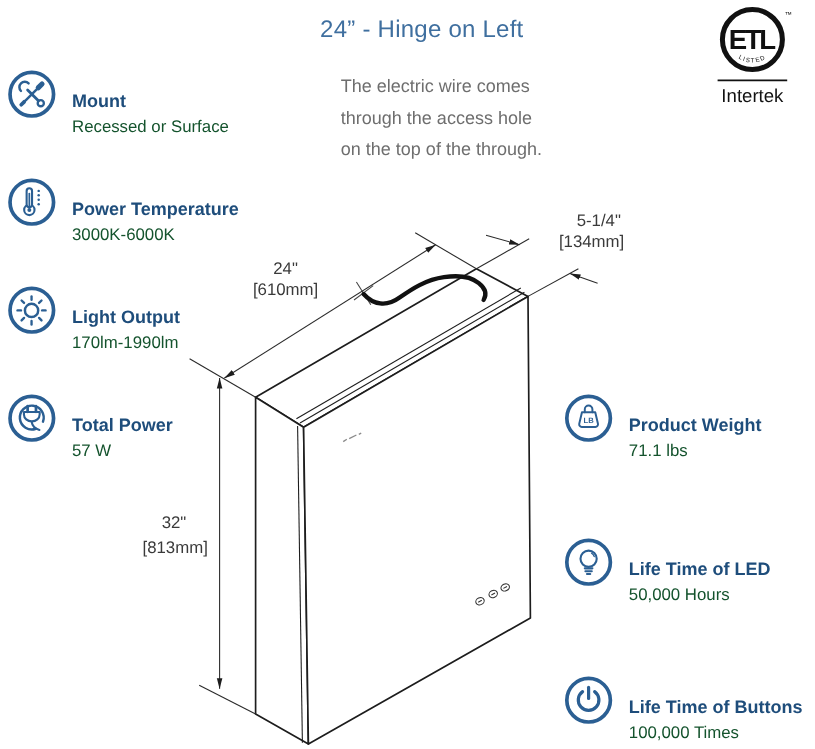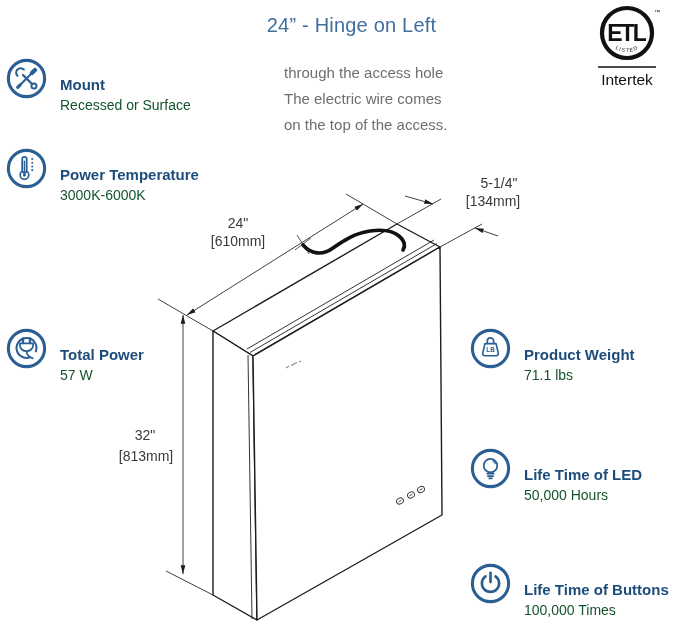--- a/index.html
+++ b/index.html
@@ -37,23 +37,23 @@
       <text font-size="5.2" letter-spacing="1.1" fill="#111">
         <textPath href="#listArc" startOffset="50%" text-anchor="middle">LISTED</textPath>
       </text>
       <text x="57" y="9" font-size="6" fill="#111">™</text>
       <line x1="1" y1="62" x2="59" y2="62" stroke="#111" stroke-width="1.6"></line>
       <text x="30" y="80" text-anchor="middle" font-size="15.5" fill="#111">Intertek</text>
     </svg>
   </div>
 
   <div class="note">
+    <div>The electric wire comes</div>
     <div>through the access hole</div>
-    <div>The electric wire comes</div>
-    <div>on the top of the access.</div>
+    <div>on the top of the through.</div>
   </div>
 
   <div class="feat" style="left:6px;top:58px">
     <svg width="41" height="41" viewBox="0 0 40 40">
       <circle cx="20" cy="20" r="17.7" fill="#fff" stroke="#2b5f93" stroke-width="3"></circle>
       <g class="icg">
         <path d="M 11.2,17.4 A 4.1,4.1 0 1 1 17.4,11.2" stroke-width="2"></path>
         <path d="M 16.6,16.6 L 25.4,25.4" stroke-width="2.3"></path>
         <circle cx="27.3" cy="27.3" r="2.5" stroke-width="1.9"></circle>
         <path d="M 28.3,11.7 L 25.3,14.7" stroke-width="4.2"></path>
@@ -82,20 +82,40 @@
         <circle cx="25.6" cy="18" r="1"></circle>
           <circle cx="25.6" cy="21.6" r="1"></circle>
       </g>
     </svg>
     <div class="ft">
       <div class="fh">Power Temperature</div>
       <div class="fv">3000K-6000K</div>
     </div>
   </div>
 
+  <div class="feat" style="left:6px;top:238px">
+    <svg width="41" height="41" viewBox="0 0 40 40">
+      <circle cx="20" cy="20" r="17.7" fill="#fff" stroke="#2b5f93" stroke-width="3"></circle>
+      <g class="icg" stroke-width="1.9">
+        <circle cx="19.8" cy="20.2" r="5.4" stroke-width="2"></circle>
+        <path d="M 19.8,11.6 V 8.8"></path>
+          <path d="M 19.8,28.8 V 31.6"></path>
+        <path d="M 11.2,20.2 H 8.4"></path>
+          <path d="M 28.4,20.2 H 31.2"></path>
+        <path d="M 13.7,14.1 L 11.7,12.1"></path>
+          <path d="M 25.9,26.3 L 27.9,28.3"></path>
+        <path d="M 13.7,26.3 L 11.7,28.3"></path>
+          <path d="M 25.9,14.1 L 27.9,12.1"></path>
+      </g>
+    </svg>
+    <div class="ft">
+      <div class="fh">Light Output</div>
+      <div class="fv">170lm-1990lm</div>
+    </div>
+  </div>
 
   <div class="feat" style="left:6px;top:328px">
     <svg width="41" height="41" viewBox="0 0 40 40">
       <circle cx="20" cy="20" r="17.7" fill="#fff" stroke="#2b5f93" stroke-width="3"></circle>
       <g class="icg">
         <path d="M 23.3,28.6 A 9.7,9.7 0 1 1 29.1,22.8" stroke-width="2"></path>
         <path d="M 16.6,10.2 V 14.8" stroke-width="2.2"></path>
         <path d="M 23.4,10.2 V 14.8" stroke-width="2.2"></path>
         <path d="M 13.6,15 h 12.8 v 2 a 6.4,5.6 0 0 1 -12.8,0 z" stroke-width="1.7"></path>
         <path d="M 20,23.4 C 20.4,26.4 23,28.6 26.2,29.6" stroke-width="1.7"></path>

